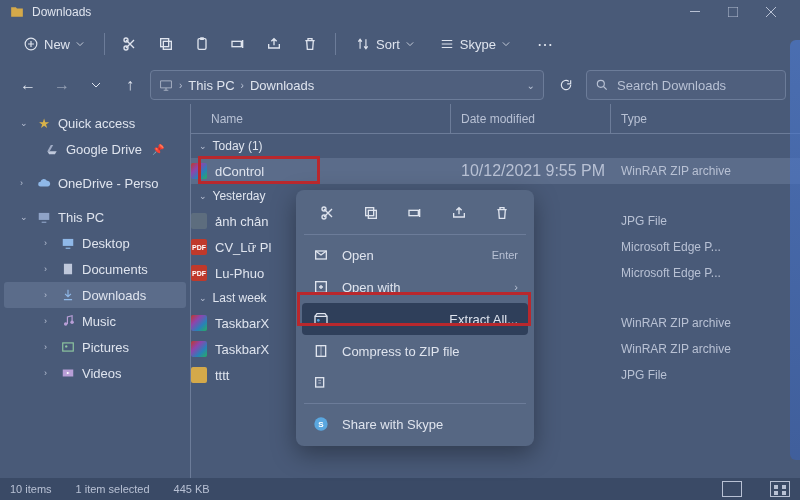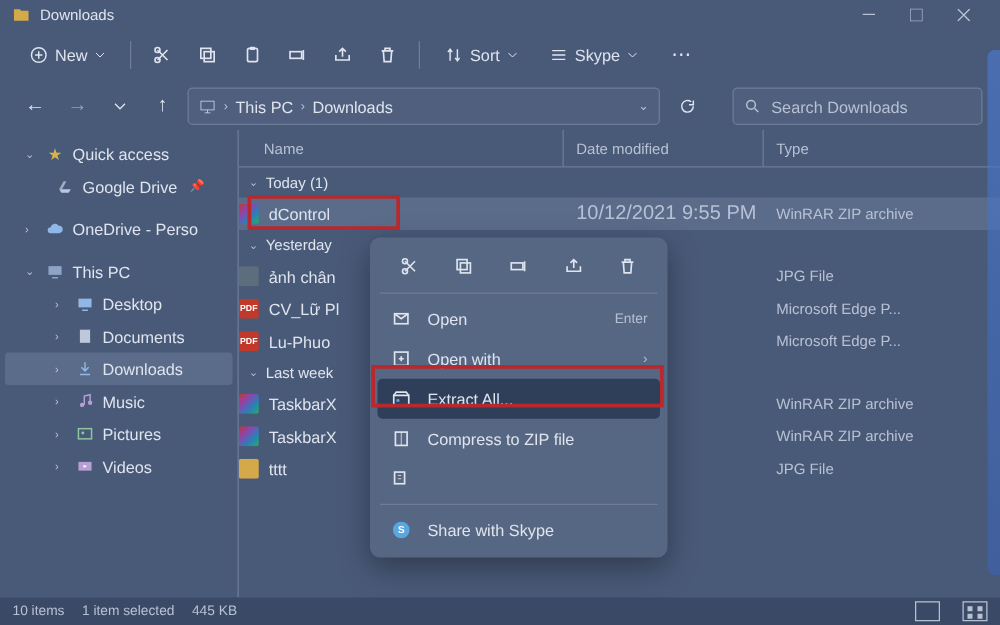--- a/index.html
+++ b/index.html
@@ -30,21 +30,21 @@
   .tbtn{display:flex;align-items:center;gap:6px;height:30px;padding:0 10px;border-radius:4px;color:var(--text);font-size:13px;}
   .tsep{width:1px;height:22px;background:var(--divider);margin:0 4px;}
   .ticon{width:30px;height:30px;display:flex;align-items:center;justify-content:center;color:var(--text);border-radius:4px;}
   
   .addr{height:34px;display:flex;align-items:center;gap:6px;padding:0 14px;margin-top:4px;}
   .navbtn{width:28px;height:28px;display:flex;align-items:center;justify-content:center;color:var(--text);border-radius:4px;}
   .breadcrumb{flex:1;height:30px;background:var(--bg2);border-radius:4px;display:flex;align-items:center;padding:0 8px;gap:6px;font-size:13px;border:1px solid var(--divider);}
   .bc-sep{color:var(--text-dim);font-size:10px;}
   .bc-chev{margin-left:auto;color:var(--text-dim);font-size:10px;}
   .refresh{margin-left:2px;}
-  .search{width:200px;height:30px;background:var(--bg2);border:1px solid var(--divider);border-radius:4px;display:flex;align-items:center;padding:0 8px;gap:8px;color:var(--text-dim);font-size:13px;margin-left:16px;}
+  .search{width:200px;height:30px;background:var(--bg2);border:1px solid var(--divider);border-radius:4px;display:flex;align-items:center;padding:0 8px;gap:8px;color:var(--text-dim);font-size:13px;}
   
   .body{position:absolute;top:104px;left:0;right:0;bottom:22px;display:flex;}
   .sidebar{width:190px;padding:6px 4px;font-size:13px;overflow:hidden;}
   .side-item{display:flex;align-items:center;gap:6px;height:26px;padding:0 6px 0 16px;border-radius:3px;color:var(--text);}
   .side-item.sub{padding-left:40px;}
   .side-item .caret{width:10px;font-size:9px;color:var(--text-dim);}
   .side-item .icn{width:16px;height:16px;display:flex;align-items:center;justify-content:center;}
   .side-item.sel{background:var(--accent);}
   .side-spacer{height:8px;}
   .main{flex:1;display:flex;flex-direction:column;border-left:1px solid var(--divider);}
@@ -68,24 +68,24 @@
   
   .hl{position:absolute;border:3px solid var(--highlight);pointer-events:none;z-index:60;}
   
   .ctx{position:absolute;left:296px;top:190px;width:238px;background:var(--menu-bg);border-radius:8px;padding:6px;z-index:50;box-shadow:0 8px 24px rgba(0,0,0,.35);color:var(--text);font-size:13px;}
   .ctx-row-icons{height:34px;display:flex;align-items:center;justify-content:space-around;padding:0 4px;}
   .ctx-row-icons .ci{width:32px;height:28px;display:flex;align-items:center;justify-content:center;border-radius:4px;}
   .ctx-item{height:32px;display:flex;align-items:center;gap:12px;padding:0 10px;border-radius:4px;}
   .ctx-item .cicn{width:18px;height:18px;display:flex;align-items:center;justify-content:center;color:var(--text);}
   .ctx-item .clab{flex:1;}
   .ctx-item .chint{font-size:11px;color:var(--text-dim);}
-  .ctx-item.emph{background:var(--menu-sel);}
+  .ctx-item.emph{background:var(--menu-sel);text-align:right;}
   .ctx-div{height:1px;background:var(--divider);margin:4px 2px;}
   
-  .status{position:absolute;left:0;right:0;bottom:0;height:22px;background:var(--bg-dark);display:flex;align-items:center;font-size:11px;color:var(--text-dim);padding:0 10px;gap:14px;}
+  .status{position:absolute;left:0;right:0;bottom:0;height:22px;background:var(--bg-dark);display:flex;align-items:center;font-size:11px;color:var(--text-dim);padding:0 10px;gap:24px;}
   .status .sp{flex:1;}
   .vbtn{width:20px;height:16px;border:1px solid var(--text-dim);margin-left:4px;}
   .vbtn.grid{background:linear-gradient(var(--text-dim),var(--text-dim)) 3px 3px/4px 4px no-repeat,linear-gradient(var(--text-dim),var(--text-dim)) 11px 3px/4px 4px no-repeat,linear-gradient(var(--text-dim),var(--text-dim)) 3px 9px/4px 4px no-repeat,linear-gradient(var(--text-dim),var(--text-dim)) 11px 9px/4px 4px no-repeat;}
   svg{display:block;}
   
   .edge{position:absolute;right:0;top:40px;bottom:40px;width:10px;background:linear-gradient(#4b7bd6,#3a62b3);border-radius:6px 0 0 6px;opacity:.6;z-index:1;}
 </style>
 </head>
 <body>
 

